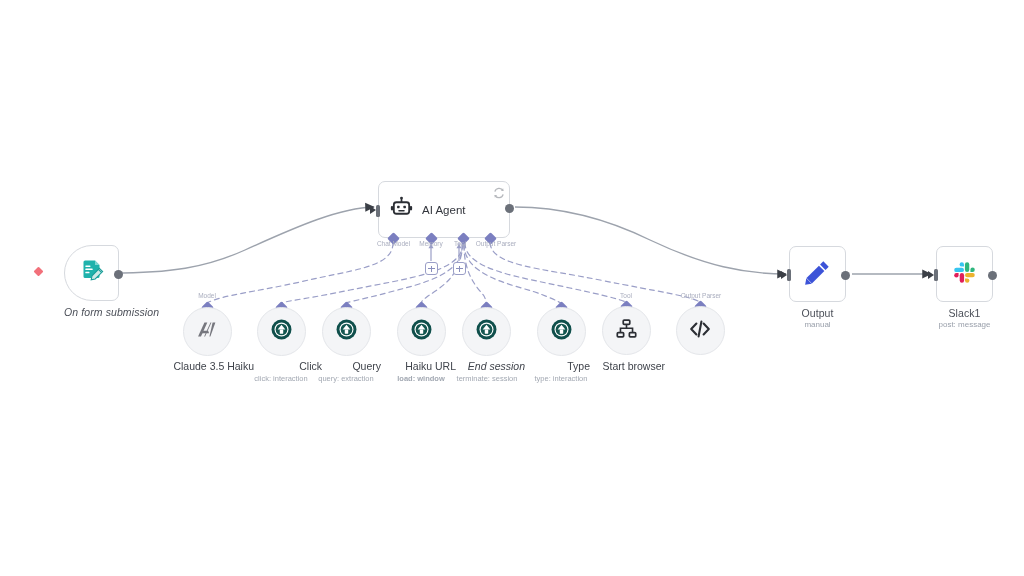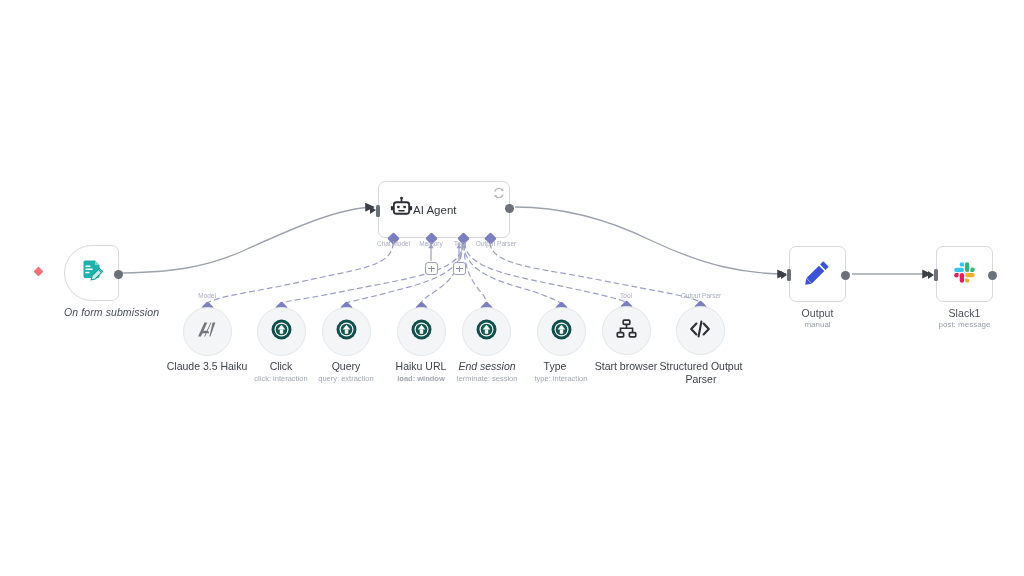--- a/index.html
+++ b/index.html
@@ -47,20 +47,21 @@
     color: #9aa0ab;
     white-space: nowrap;
   }
 
   
   #agent-node {
     left: 378px; top: 181px; width: 132px; height: 57px;
     border-radius: 7px;
     justify-content: flex-start;
     padding-left: 11px;
+    gap: 9px;
   }
   #agent-label {
     font-size: 11.5px; color: #32353c;
   }
   #agent-retry {
     position: absolute; right: 4px; top: 3px;
     width: 12px; height: 12px;
     opacity: .45;
   }
 
@@ -129,21 +130,21 @@
   }
   .sub-diamond {
     position: absolute;
     width: 9px; height: 9px;
     background: #7b7fc0;
     transform: rotate(45deg);
     border-radius: 1.5px;
   }
   .sub-caption {
     position: absolute;
-    text-align: center;
+    text-align: right;
     font-size: 10.5px;
     color: #3f434b;
     line-height: 12.5px;
   }
   .sub-subcaption {
     position: absolute;
     text-align: center;
     font-size: 7.5px;
     color: #a2a8b2;
     white-space: nowrap;
@@ -333,21 +334,21 @@
     <span class="ico">
       <svg width="23" height="23" viewBox="0 0 24 24">
         <circle cx="12" cy="12" r="10.4" fill="#0f4f4b"></circle>
         <circle cx="12" cy="12" r="7.3" fill="#ffffff"></circle>
         <circle cx="12" cy="12" r="6.1" fill="#13564f"></circle>
         <path d="M12,7.1 l4.0,5.0 h-8.0 z" fill="#ffffff"></path>
         <rect x="10.2" y="12.1" width="3.6" height="4.4" rx=".5" fill="#ffffff"></rect>
       </svg>
     </span>
   </div>
-  <div class="sub-caption" style="left:246px; top:360px; width:70px;">Click</div>
+  <div class="sub-caption" style="left:252px; top:360px; width:70px;">Click</div>
   <div class="sub-subcaption" style="left:246px; top:374px; width:70px;">click: interaction</div>
 
   <div class="sub-diamond" style="left:341.5px; top:303px;"></div>
   <div class="subnode" style="left:321.5px; top:307px;">
     <span class="ico">
       <svg width="23" height="23" viewBox="0 0 24 24">
         <circle cx="12" cy="12" r="10.4" fill="#0f4f4b"></circle>
         <circle cx="12" cy="12" r="7.3" fill="#ffffff"></circle>
         <circle cx="12" cy="12" r="6.1" fill="#13564f"></circle>
         <path d="M12,7.1 l4.0,5.0 h-8.0 z" fill="#ffffff"></path>
@@ -421,15 +422,14 @@
   <div class="sub-diamond" style="left:695.5px; top:302px;"></div>
   <div class="subnode" style="left:675.5px; top:306px;">
     <span class="ico">
       <svg width="24" height="24" viewBox="0 0 24 24">
         <path d="M8.4,6.6 L3.2,12 l5.2,5.4" fill="none" stroke="#2b2e34" stroke-width="2.1" stroke-linecap="round" stroke-linejoin="round"></path>
         <path d="M15.6,6.6 L20.8,12 l-5.2,5.4" fill="none" stroke="#2b2e34" stroke-width="2.1" stroke-linecap="round" stroke-linejoin="round"></path>
         <path d="M13.4,4.6 L10.6,19.4" fill="none" stroke="#2b2e34" stroke-width="2.1" stroke-linecap="round"></path>
       </svg>
     </span>
   </div>
-  <div class="sub-caption" style="left:651px; top:360px; width:100px;">Structured Output Parser</div>
 
 </div>
 
 </body></html>

